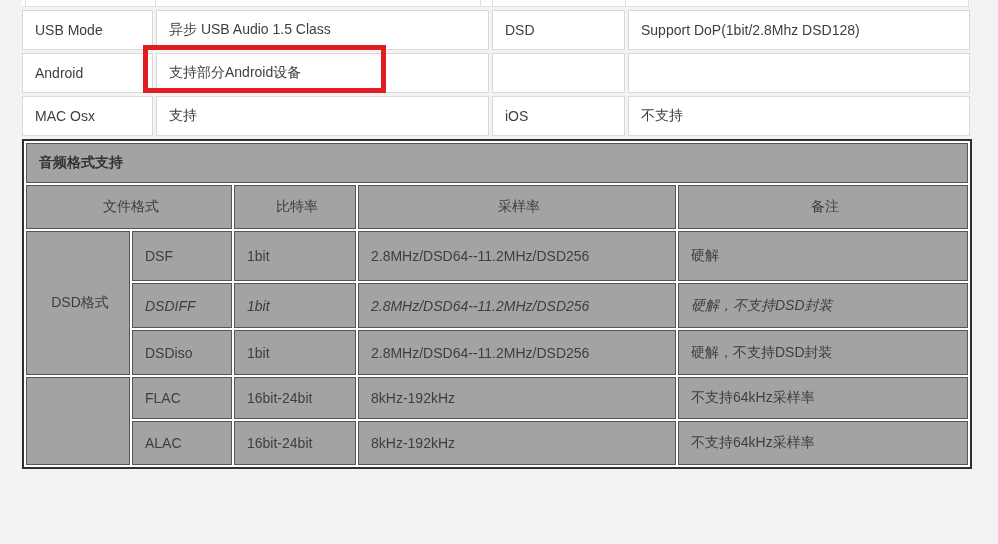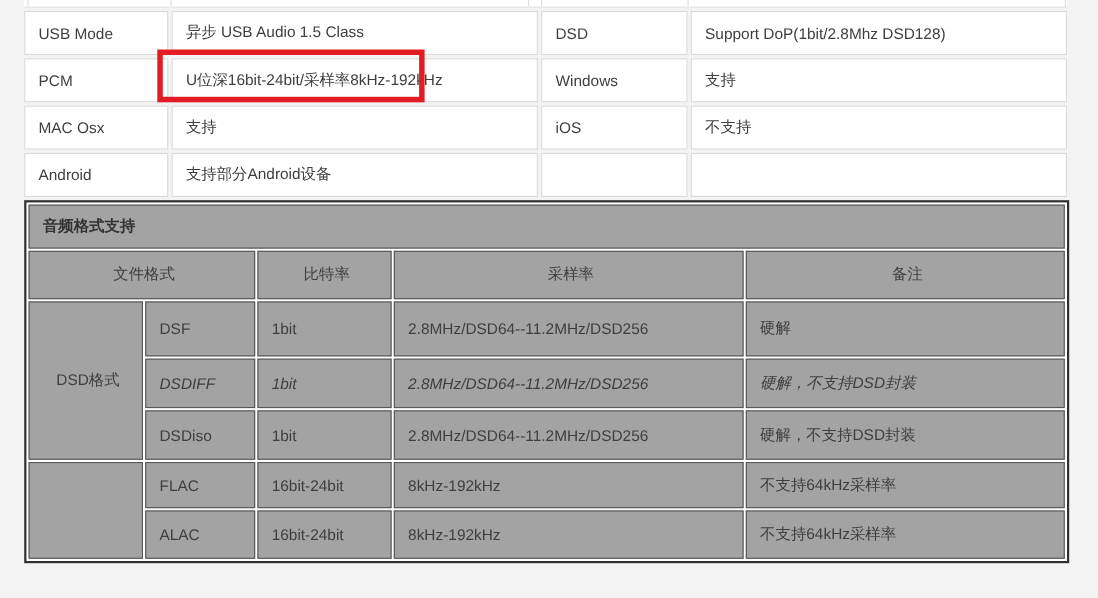--- a/index.html
+++ b/index.html
@@ -130,36 +130,30 @@
         <col style="width:342px">
     </colgroup>
     <tbody>
         <tr>
       <td>USB Mode</td>
       <td>异步 USB Audio 1.5 Class</td>
       <td>DSD</td>
       <td>Support DoP(1bit/2.8Mhz DSD128)</td>
     </tr>
     <tr>
-      <td>PCM</td>
-      <td>U位深16bit-24bit/采样率8kHz-192kHz</td>
-      <td>Windows</td>
-      <td>支持</td>
+      <td>Android</td>
+      <td>支持部分Android设备</td>
+      <td></td>
+      <td></td>
     </tr>
     <tr>
       <td>MAC Osx</td>
       <td>支持</td>
       <td>iOS</td>
       <td>不支持</td>
-    </tr>
-    <tr>
-      <td>Android</td>
-      <td>支持部分Android设备</td>
-      <td></td>
-      <td></td>
     </tr>
   </tbody>
     </table>
 
   <table class="audio-table">
     <colgroup>
       <col style="width:104px">
         <col style="width:100px">
         <col style="width:122px">
         <col style="width:318px">

